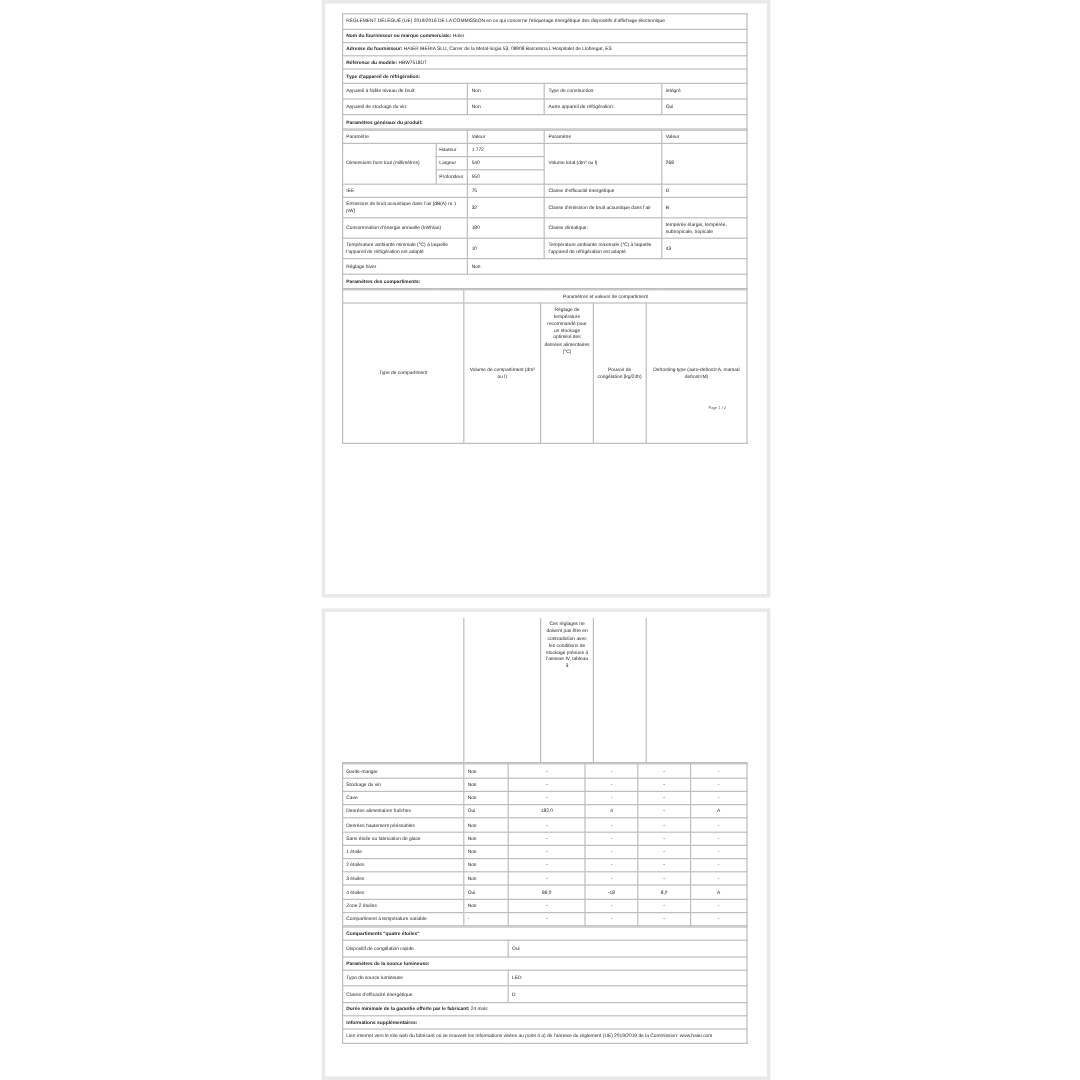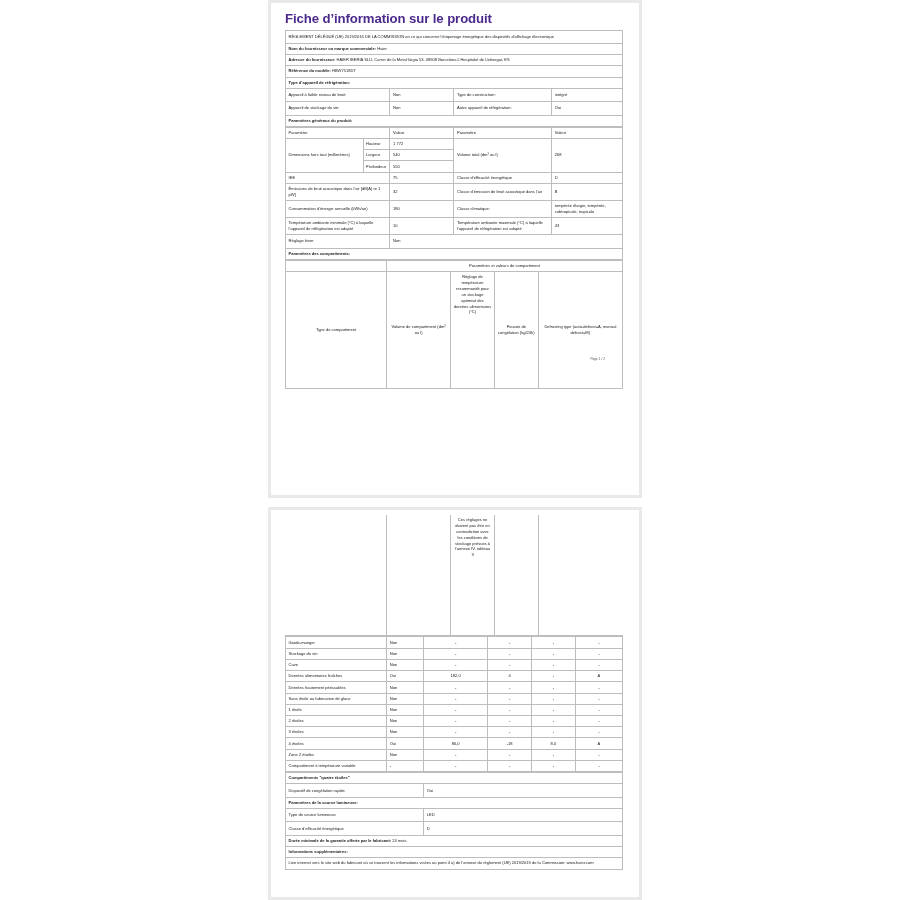--- a/index.html
+++ b/index.html
@@ -91,21 +91,20 @@
 </style>
 </head>
 <body>
 
 <div id="viewer">
 
   <div class="page-shell p1">
   <div class="page page1">
     <div class="page-inner">
 
-      <h1 class="doc-title">Fiche d’information sur le produit</h1>
 
       <div class="intro">RÈGLEMENT DÉLÉGUÉ (UE) 2019/2016 DE LA COMMISSION en ce qui concerne l’étiquetage énergétique des dispositifs d’affichage électronique</div>
 
       <table class="t">
         <colgroup>
           <col style="width:31%">
               <col style="width:19%">
               <col style="width:29%">
               <col style="width:21%">
         </colgroup>

